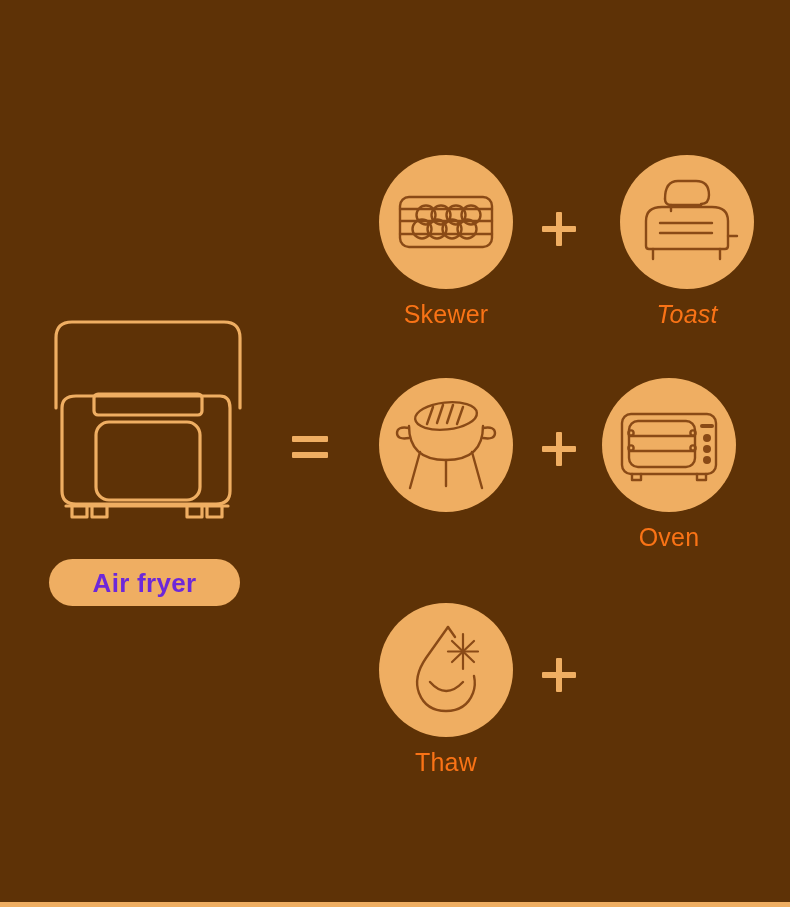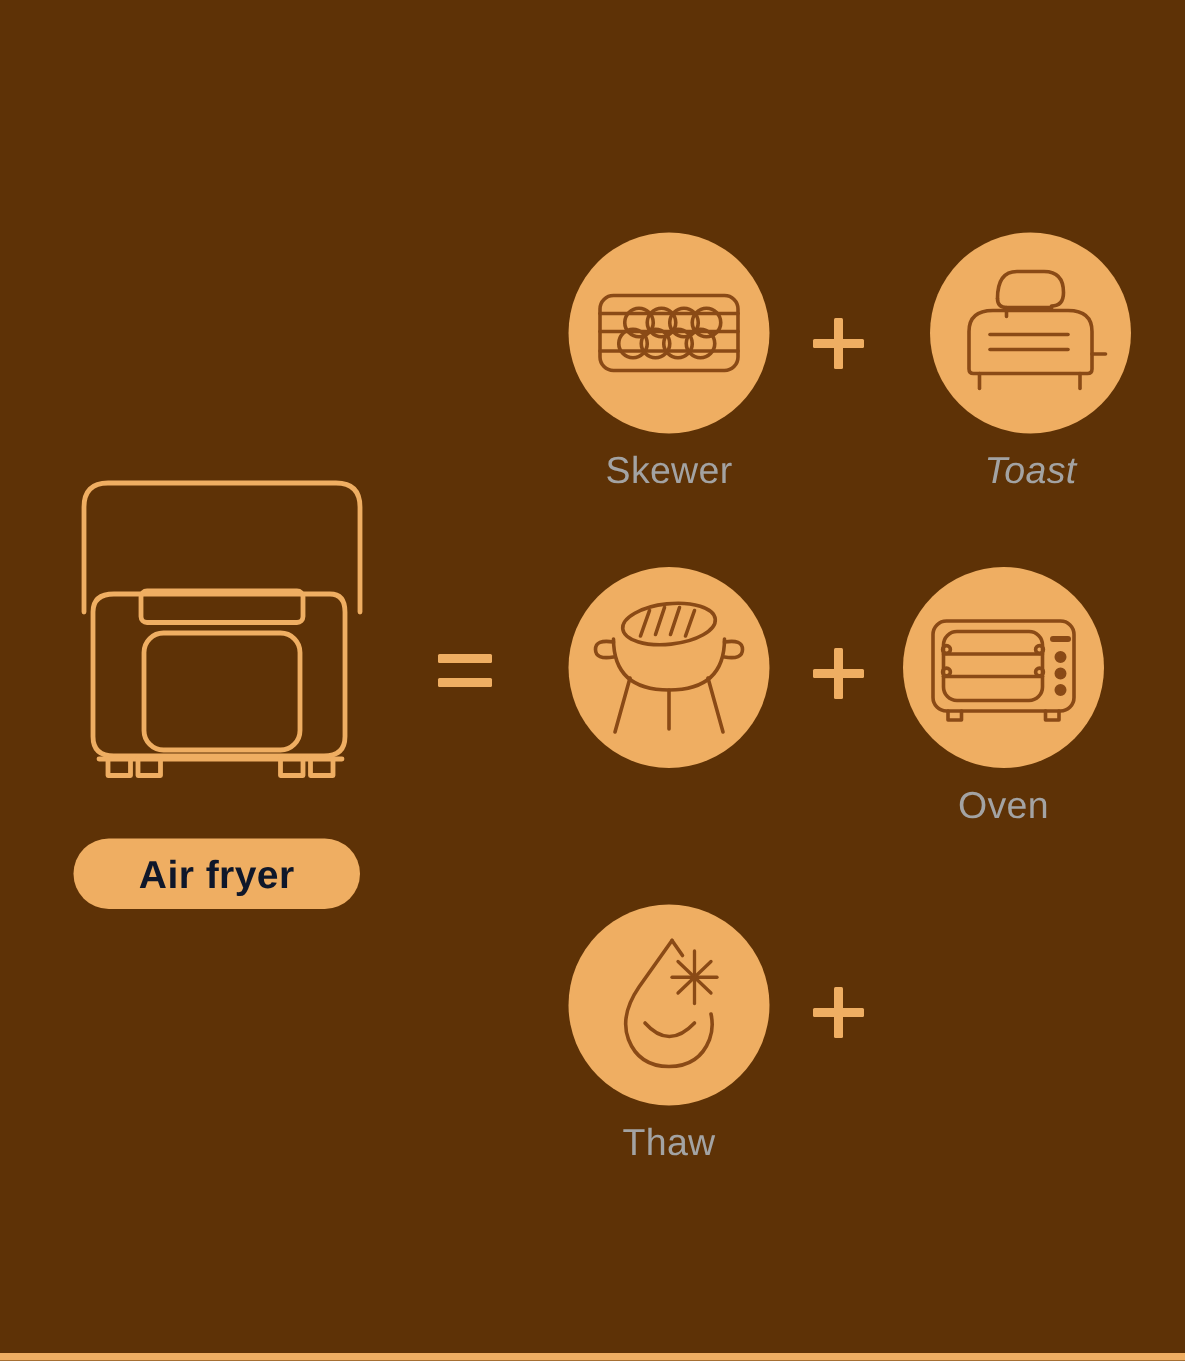--- a/index.html
+++ b/index.html
@@ -62,21 +62,21 @@
     height: 47px;
     border-radius: 24px;
     background: #EFAE62;
     display: flex;
     align-items: center;
     justify-content: center;
   }
   .pill-label {
     font-size: 26px;
     font-weight: bold;
-    color: #0f172a;
+    color: #6d28d9;
     letter-spacing: 0.3px;
     line-height: 1;
   }
 
   
   .equals {
     position: absolute;
     left: 292px;
     top: 432px;
     width: 36px;
@@ -125,21 +125,21 @@
     position: relative;
   }
   .disc svg {
     position: absolute;
     left: 0;
     top: 0;
   }
   .cell-label {
     margin-top: 12px;
     font-size: 25px;
-    color: #a3a3a3;
+    color: #f97316;
     letter-spacing: 0.2px;
     line-height: 1.1;
     white-space: nowrap;
   }
 
   
   .c-r1c1 { left: 346px; top: 155px; }
   .c-r1c2 { left: 587px; top: 155px; font-style: italic; }
   .c-r2c1 { left: 346px; top: 378px; }
   .c-r2c2 { left: 569px; top: 378px; }

